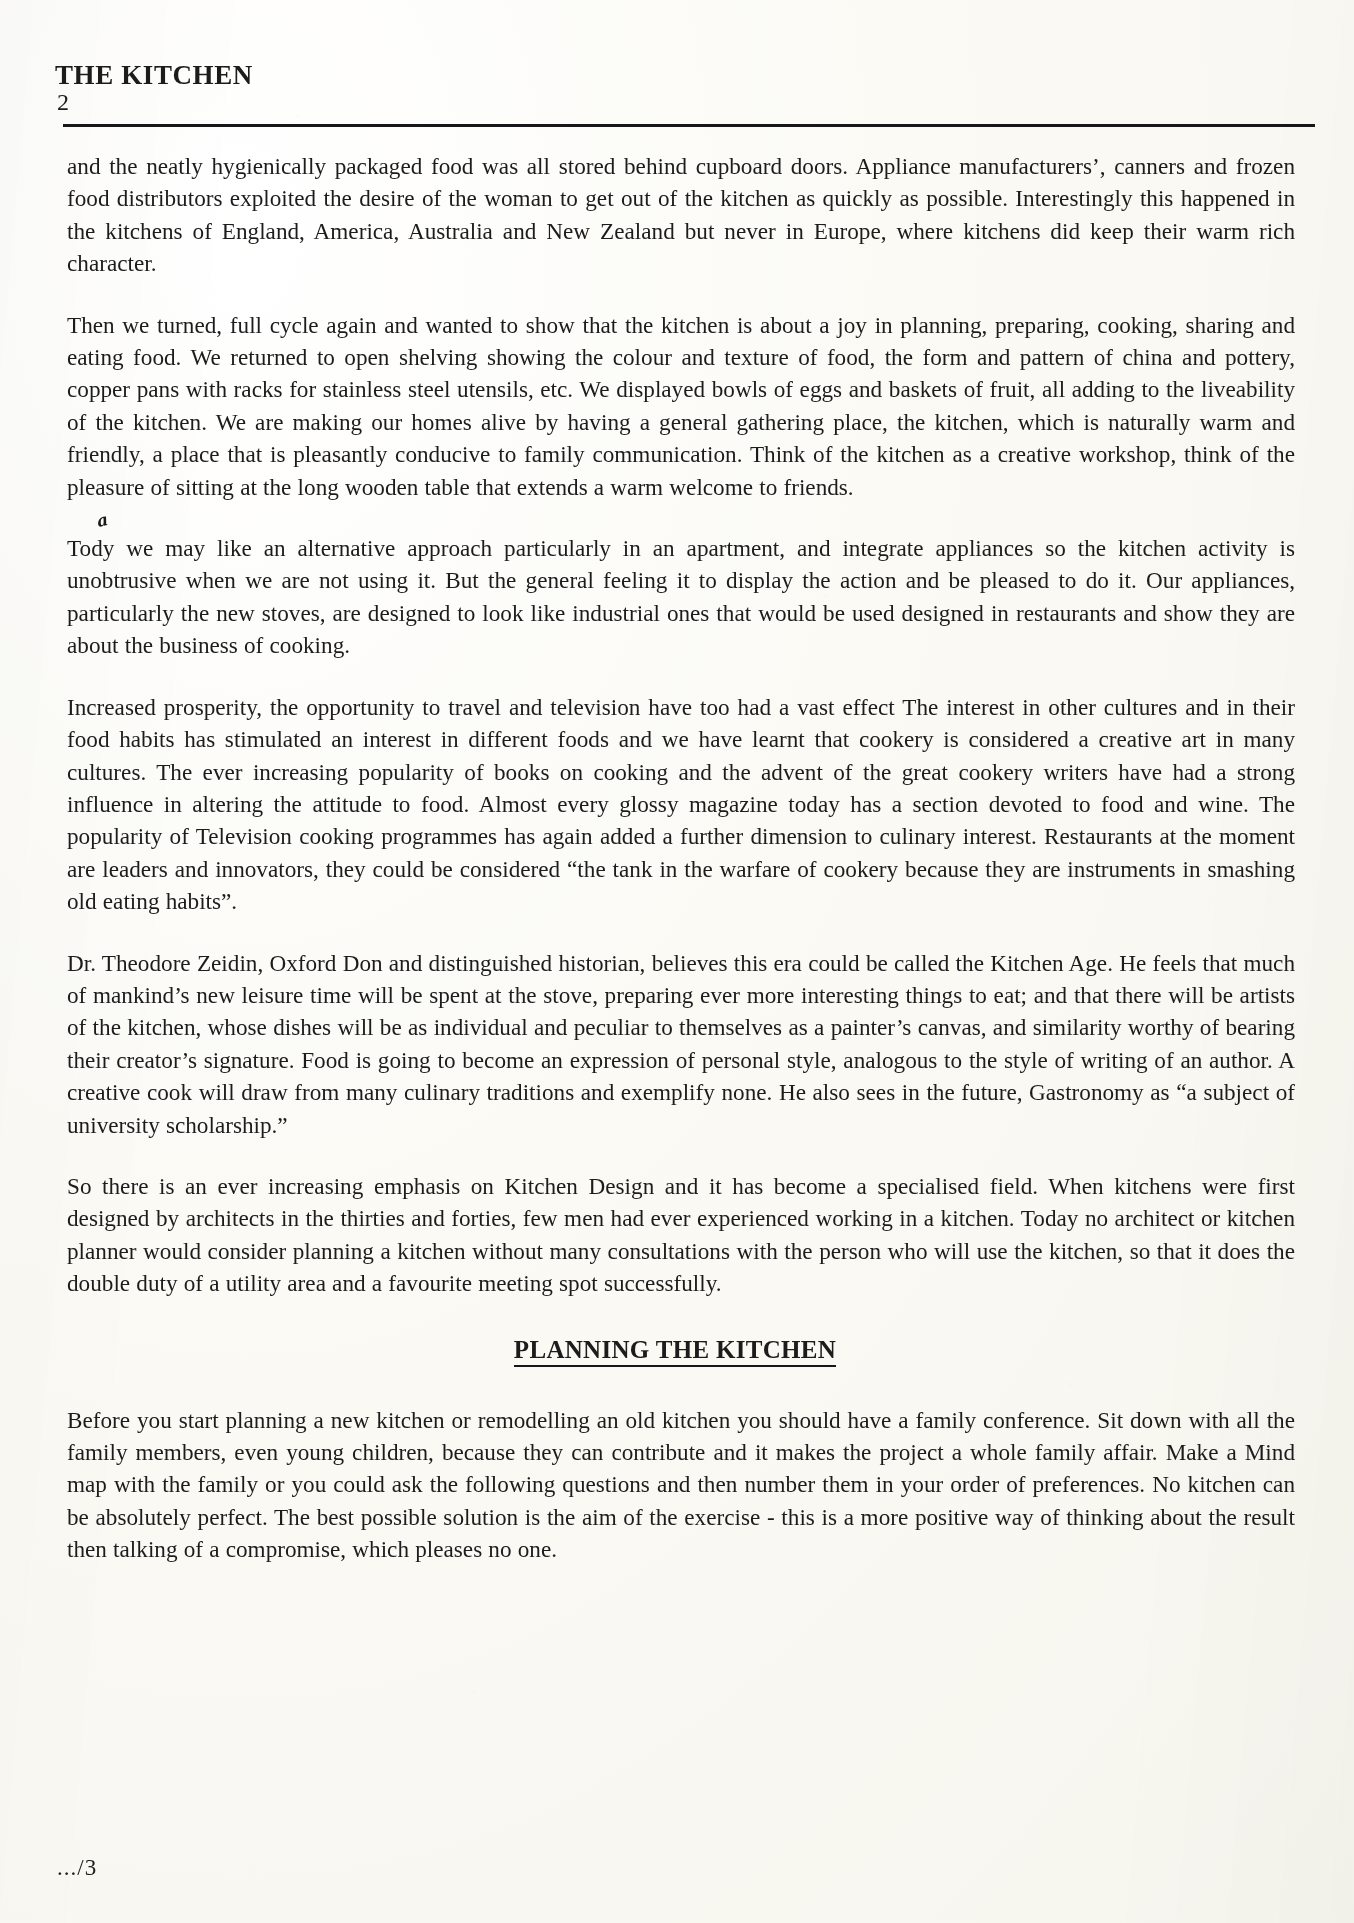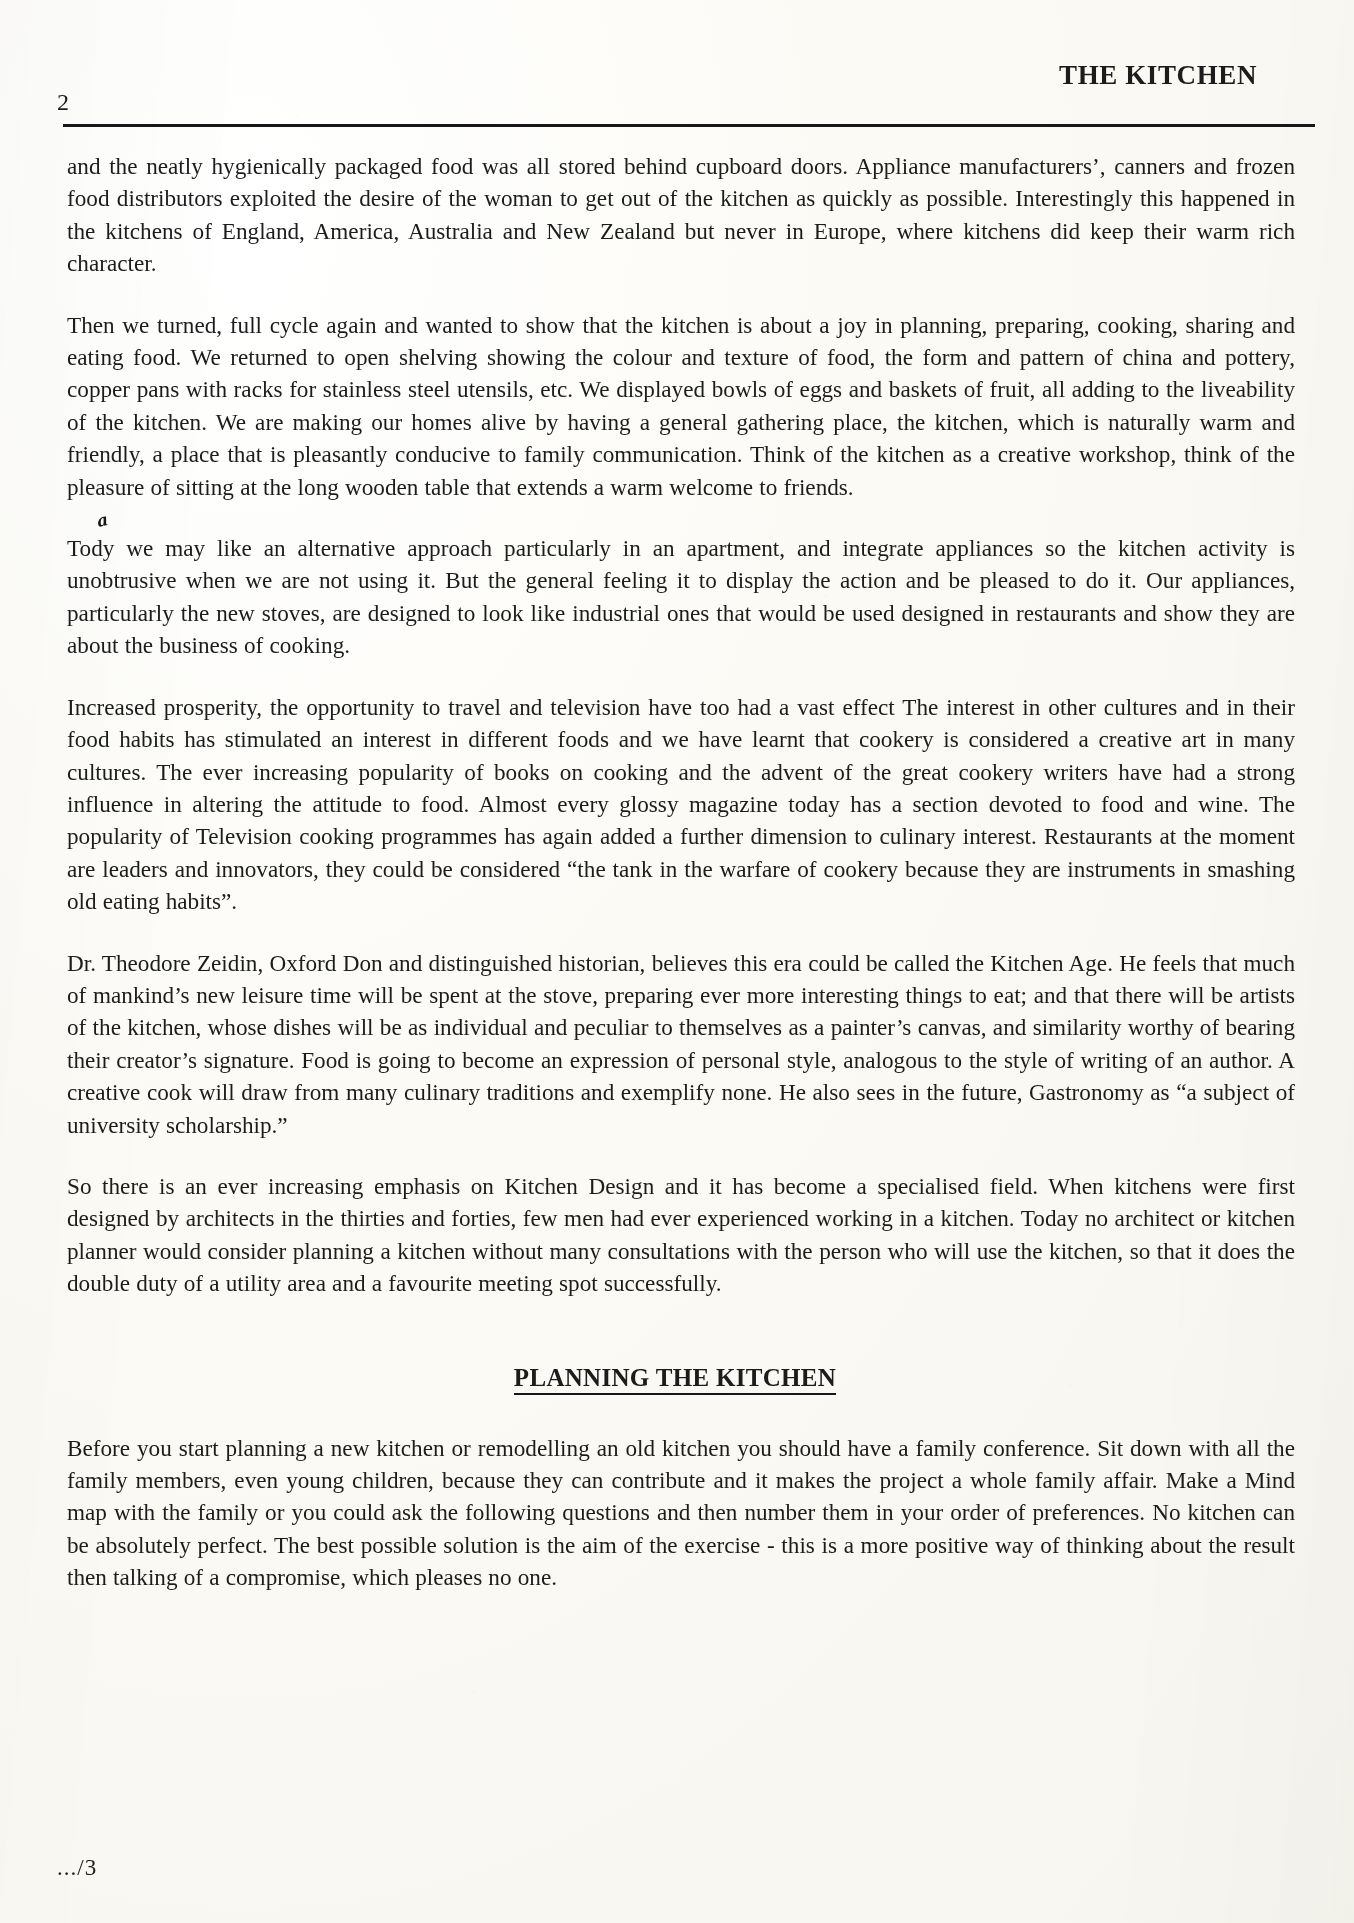--- a/index.html
+++ b/index.html
@@ -42,23 +42,23 @@
   }
 
   
   .header-block {
     position: relative;
     height: 118px;
   }
   .doc-title {
     position: absolute;
     top: 62px;
-    left: 12px;
+    left: 0;
     width: 1190px;
-    text-align: right;
+    text-align: left;
     font-weight: bold;
     font-size: 27px;
     letter-spacing: 0.6px;
     line-height: 1;
   }
   .page-number {
     position: absolute;
     top: 90px;
     left: 2px;
     font-size: 24px;
@@ -101,21 +101,21 @@
     font-style: italic;
     font-weight: bold;
     font-size: 17px;
     color: #1a1a1a;
     transform: rotate(-12deg);
     line-height: 1;
   }
 
   
   .section-heading {
-    margin: 64px 0 40px 0;
+    margin: 36px 0 40px 0;
     text-align: center;
     font-weight: bold;
     font-size: 25px;
     letter-spacing: 0.3px;
   }
   .section-heading span.ul {
     border-bottom: 2.5px solid #17171a;
     padding-bottom: 2px;
   }
 

